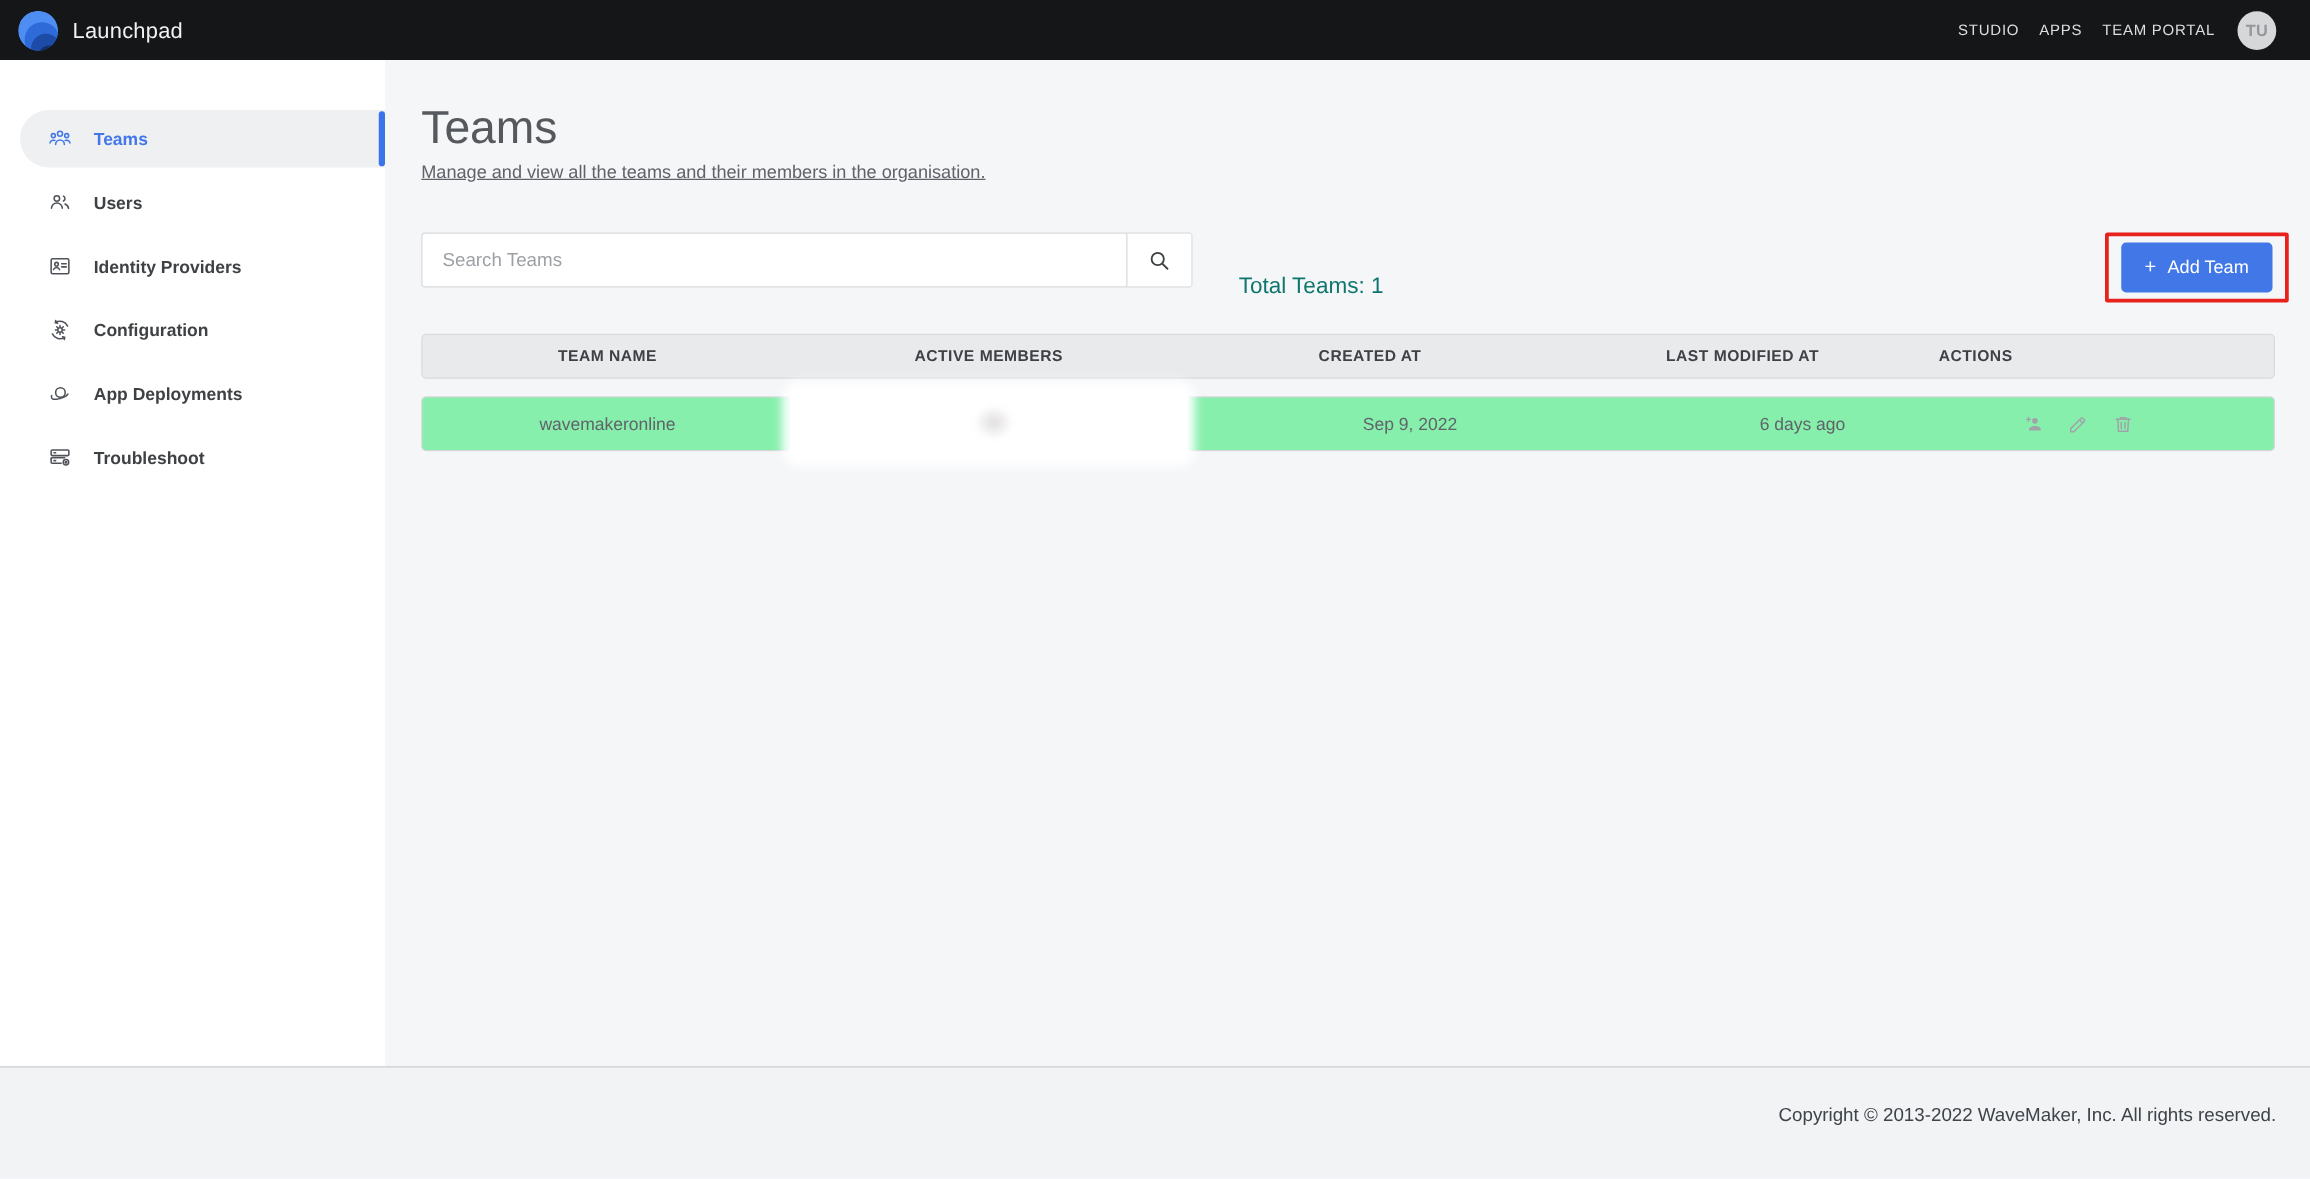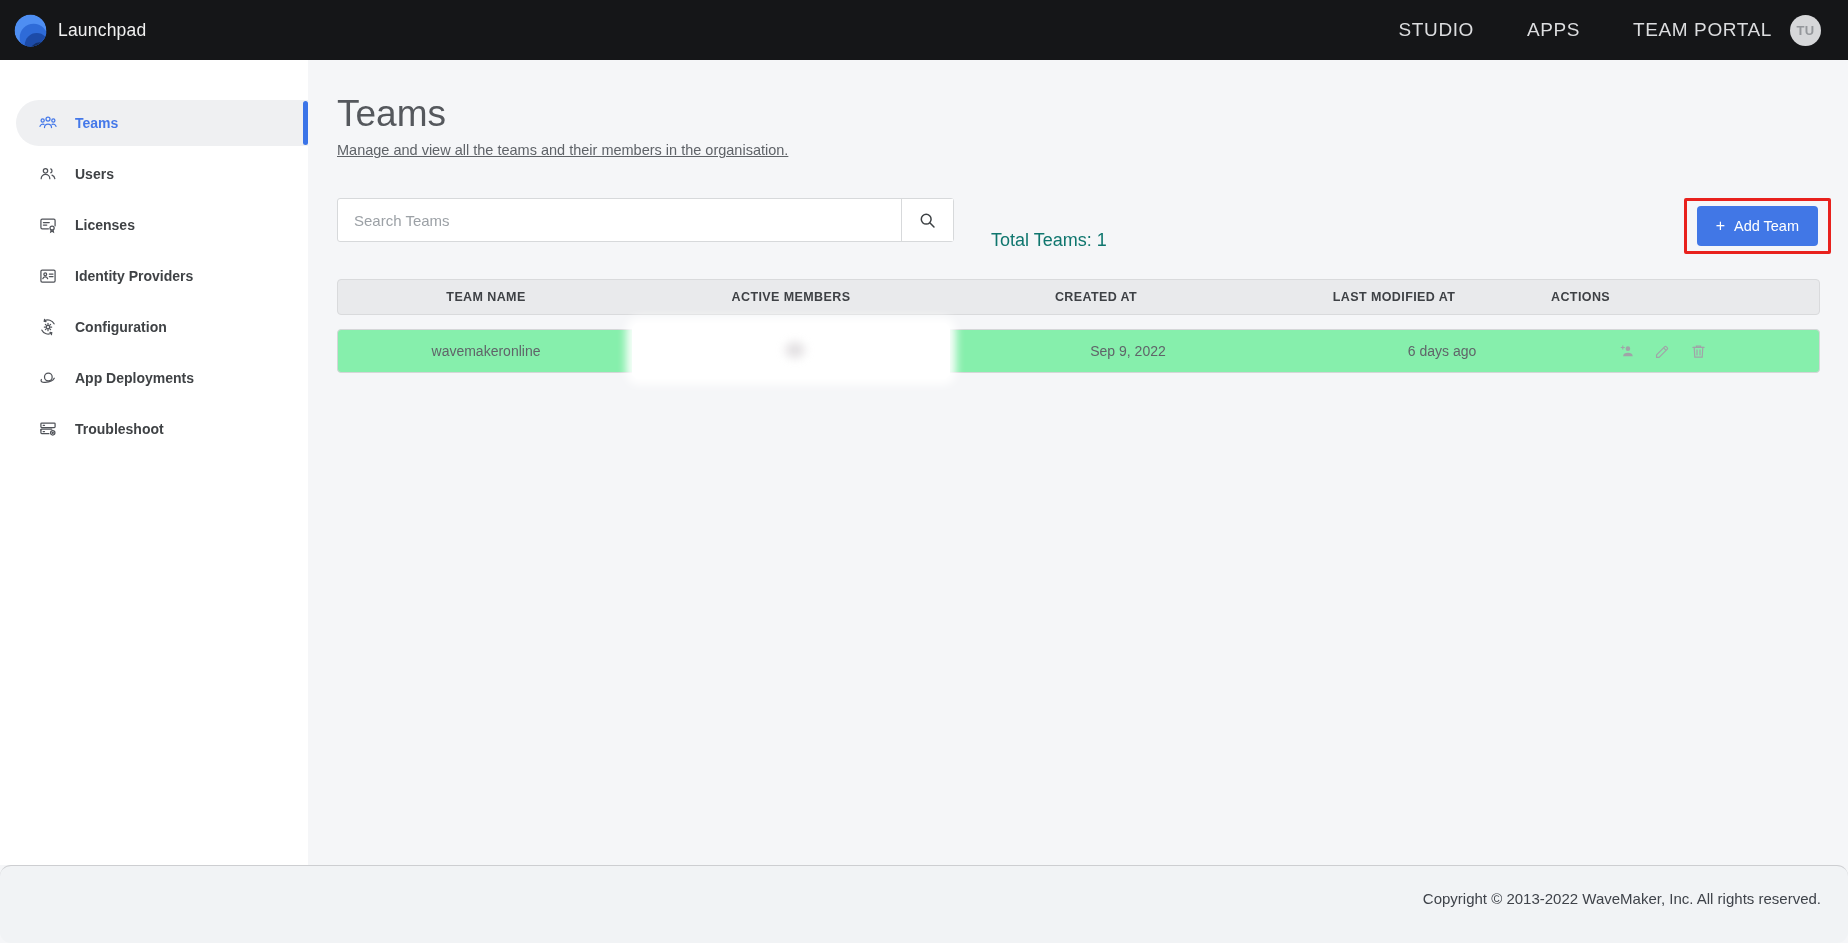--- a/index.html
+++ b/index.html
@@ -1,25 +1,25 @@
 <!DOCTYPE html>
 <html><head>
 <meta charset="utf-8">
 <style>
   * { margin:0; padding:0; box-sizing:border-box; }
   html,body { width:1848px; height:943px; font-family:"Liberation Sans", sans-serif; }
   .app { width:1848px; height:943px; display:flex; flex-direction:column; overflow:hidden; background:#f5f6f8; }
 
   
-  .topbar { height:60px; background:#151618; display:flex; align-items:center; justify-content:space-between; padding:0 27px 0 14px; flex:0 0 auto; }
+  .topbar { height:48px; background:#151618; display:flex; align-items:center; justify-content:space-between; padding:0 27px 0 14px; flex:0 0 auto; }
   .brand { display:flex; align-items:center; }
   .logo { width:33px; height:33px; display:inline-flex; }
   .brand-title { color:#f1f1f1; font-size:17.5px; margin-left:11px; letter-spacing:.2px; }
   .topnav { display:flex; align-items:center; }
-  .topnav-link { color:#dcdddf; font-size:19px; letter-spacing:.6px; margin-left:53px; cursor:pointer; text-decoration:none; }
+  .topnav-link { color:#dcdddf; font-size:12px; letter-spacing:.6px; margin-left:16px; cursor:pointer; text-decoration:none; }
   .avatar { width:31px; height:31px; border-radius:50%; background:#d6d7d9; color:#94979b; font-size:13px; font-weight:bold; display:flex; align-items:center; justify-content:center; margin-left:18px; cursor:pointer; letter-spacing:.3px; }
 
   
   .shell { flex:1 1 auto; display:flex; min-height:0; }
 
   
   .sidebar { width:308px; background:#ffffff; padding-top:40px; flex:0 0 auto; }
   .side-item { height:46px; margin:0 0 5px 16px; display:flex; align-items:center; padding-left:22px; cursor:pointer; color:#3f4245; position:relative; border-radius:24px 0 0 24px; }
   .side-icon { width:20px; height:20px; display:inline-flex; color:#505359; flex:0 0 auto; }
   .side-label { font-size:14px; font-weight:600; margin-left:17px; white-space:nowrap; }
@@ -49,21 +49,21 @@
   .th { font-size:12.5px; font-weight:bold; color:#3e4145; letter-spacing:.4px; text-align:center; }
   .th-actions { text-align:left; padding-left:7px; }
   .trow { margin-top:14px; height:44px; background:#86efac; border:1px solid #d5d6d8; border-radius:4px; position:relative;gap:16px; }
   .td { font-size:14px; color:#606469; text-align:center; }
   .td-actions { display:flex; align-items:center; justify-content:flex-start; padding-left:9px; gap:17px; }
   .act { width:19px; height:19px; display:inline-flex; color:#a0a4a8; cursor:pointer; }
   .blur-overlay { position:absolute; left:294px; top:-7px; width:318px; height:56px; background:#ffffff; border-radius:7px; box-shadow:0 0 8px 6px rgba(255,255,255,0.95); }
   .blob { position:absolute; left:148px; top:14px; width:30px; height:26px; border-radius:50%; background:radial-gradient(closest-side, rgba(193,187,192,0.55), rgba(193,187,192,0)); filter:blur(3px); }
 
   
-  .footer { height:78px; flex:0 0 auto; background:#f1f3f5; border-top:1px solid #cdced1; display:flex; align-items:center; justify-content:flex-end; padding:0 27px 12px 0;border-radius:11px; }
+  .footer { height:90px; flex:0 0 auto; background:#f1f3f5; border-top:1px solid #cdced1; display:flex; align-items:center; justify-content:flex-end; padding:0 27px 12px 0; }
   .footer span { font-size:15px; color:#3f434a; }
 
   svg { display:block; width:100%; height:100%; }
 </style>
 </head>
 <body>
 
 <div class="app">
 
   <header class="topbar">
@@ -114,31 +114,20 @@
       <div class="side-item">
         <span class="side-icon">
           <svg viewBox="0 0 24 24" fill="none" stroke="currentColor" stroke-width="1.5" stroke-linecap="round">
             <circle cx="9" cy="8.2" r="2.6"></circle>
               <path d="M3.8 17.6a5.2 5.2 0 0110.4 0"></path>
             <path d="M15.3 5.9a2.6 2.6 0 010 4.7"></path>
               <path d="M16.8 13.4a5.2 5.2 0 013.4 4.2"></path>
           </svg>
         </span>
         <span class="side-label">Users</span>
-      </div>
-      <div class="side-item">
-        <span class="side-icon">
-          <svg viewBox="0 0 24 24" fill="none" stroke="currentColor" stroke-width="1.5" stroke-linecap="round">
-            <path d="M20.5 13V6.5a1.5 1.5 0 00-1.5-1.5H5a1.5 1.5 0 00-1.5 1.5V15A1.5 1.5 0 005 16.5h7.5"></path>
-            <path d="M6.5 9h7M6.5 12h4"></path>
-              <circle cx="16.9" cy="15.7" r="2.5"></circle>
-              <path d="M15.8 17.9l-.5 2.4 1.6-.9 1.6.9-.5-2.4"></path>
-          </svg>
-        </span>
-        <span class="side-label">Licenses</span>
       </div>
       <div class="side-item">
         <span class="side-icon">
           <svg viewBox="0 0 24 24" fill="none" stroke="currentColor" stroke-width="1.5" stroke-linecap="round">
             <rect x="3.5" y="4.8" width="17" height="14.4" rx="1.5"></rect>
             <circle cx="8.7" cy="10" r="1.7"></circle>
               <path d="M5.8 15.2a3.1 3.1 0 015.8 0"></path>
             <path d="M13.6 9.6h4.4M13.6 12.6h4.4"></path>
           </svg>
         </span>

